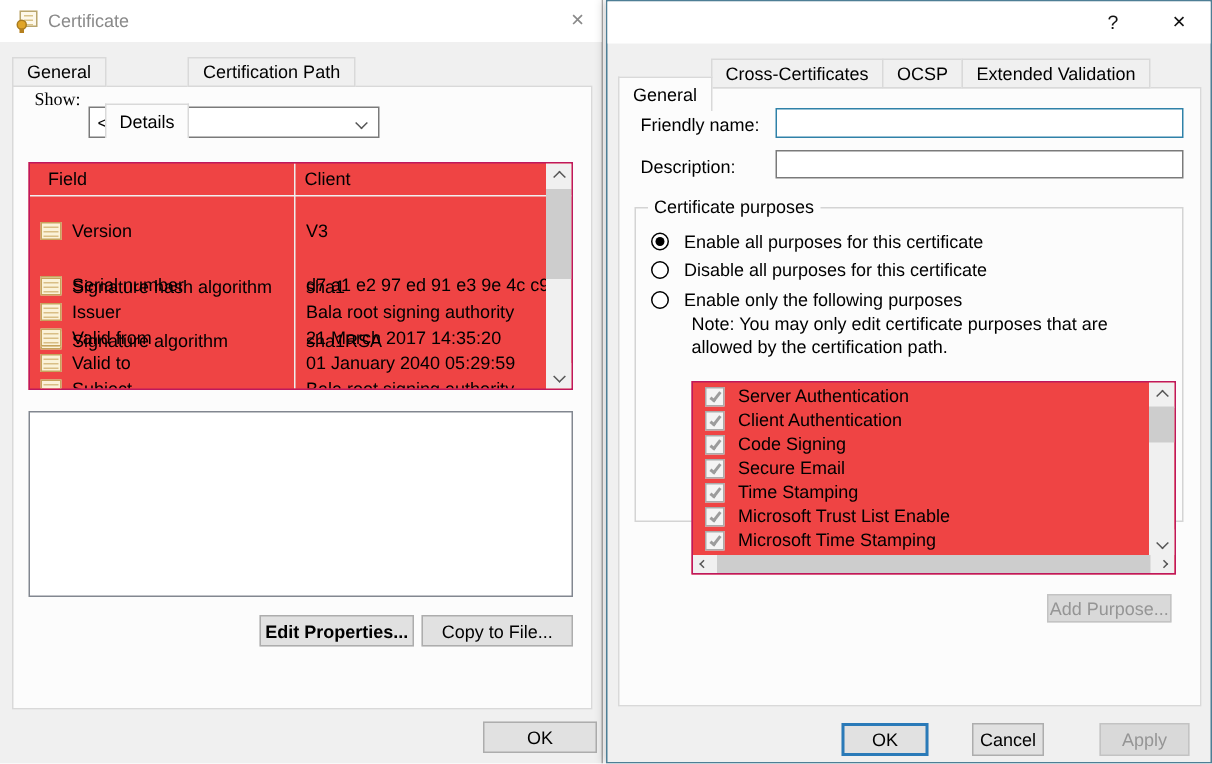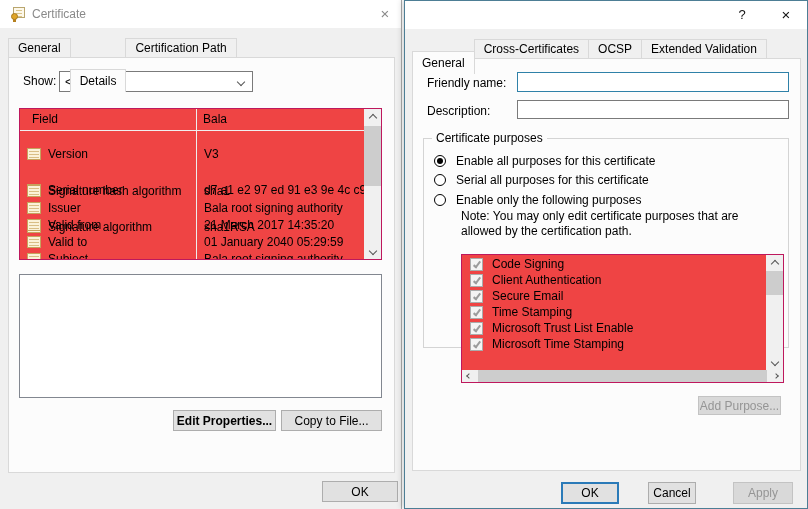--- a/index.html
+++ b/index.html
@@ -30,21 +30,21 @@
   .tabstrip { position:absolute; top:35px; height:23px; display:flex; align-items:flex-end; z-index:2; }
   .ts-left { left:8px; } .ts-right { left:7px; }
   .tab { height:20px; line-height:19px; padding:0 9px; background:#F0F0F0; border:1px solid #D9D9D9; margin-right:-1px; white-space:nowrap; }
   .tab.active { height:23px; line-height:22px; margin-bottom:-1px; background:#FCFCFC; border-bottom:none; position:relative; z-index:3; }
 
   .page { position:absolute; background:#FCFCFC; border:1px solid #D9D9D9; z-index:1; }
   .page-left { left:8px; top:57px; width:387px; height:416px; }
   .page-right { left:7px; top:57px; width:389px; height:413px; }
 
   
-  .show-label { position:absolute; left:14px; top:16px; }
+  .show-label { position:absolute; left:14px; top:1px;font-family:Liberation Serif, serif; }
   .combo { position:absolute; left:50px; top:13px; width:194px; height:21px; background:#FFFFFF; border:1px solid #7A7A7A; display:flex; align-items:center; padding-left:5px; }
   .combo .chev { position:absolute; right:8px; top:7px; }
 
   .chev { width:6px; height:6px; border-right:1px solid #555; border-bottom:1px solid #555; display:block; }
   .chev-up { transform:rotate(-135deg); }
   .chev-down { transform:rotate(45deg); }
   .chev-left { transform:rotate(135deg); }
   .chev-right { transform:rotate(-45deg); }
   .chev-sm { width:4px; height:4px; }
 
@@ -141,21 +141,21 @@
       <span class="show-label">Show:</span>
       <div class="combo">
         <span>&lt;All&gt;</span>
         <i class="chev chev-down"></i>
       </div>
 
       <div class="listview details-table">
         <div class="col-divider"></div>
         <div class="lv-header">
           <span class="hdr-field">Field</span>
-          <span class="hdr-value">Bala</span>
+          <span class="hdr-value">Client</span>
         </div>
         <div class="hdr-underline"></div>
         <div class="lv-rows">
             <div class="lv-row rr-0">
             <span class="row-icon"></span>
             <span class="cell-field">Version</span>
             <span class="cell-value">V3</span>
           </div>
             <div class="lv-row rr-1">
             <span class="row-icon"></span>
@@ -235,43 +235,49 @@
       <div class="groupbox">
         <span class="group-title">Certificate purposes</span>
 
         <div class="radio-rows-anchor">
             <div class="radio-row selected rr-0">
             <span class="radio"></span>
             <span class="radio-label">Enable all purposes for this certificate</span>
           </div>
             <div class="radio-row rr-1">
             <span class="radio"></span>
-            <span class="radio-label">Serial all purposes for this certificate</span>
+            <span class="radio-label">Disable all purposes for this certificate</span>
           </div>
             <div class="radio-row rr-2">
             <span class="radio"></span>
             <span class="radio-label">Enable only the following purposes</span>
           </div>
           </div>
 
         <div class="purpose-note">Note: You may only edit certificate purposes that are allowed by the certification path.</div>
 
         <div class="listview purpose-list">
           <div class="purpose-rows">
+              <div class="purpose-row checked rr-0">
+              <span class="checkbox">
+                  <i class="check"></i>
+                </span>
+              <span class="purpose-label">Server Authentication</span>
+            </div>
+              <div class="purpose-row checked rr-1">
+              <span class="checkbox">
+                  <i class="check"></i>
+                </span>
+              <span class="purpose-label">Client Authentication</span>
+            </div>
               <div class="purpose-row checked rr-2">
               <span class="checkbox">
                   <i class="check"></i>
                 </span>
               <span class="purpose-label">Code Signing</span>
-            </div>
-              <div class="purpose-row checked rr-1">
-              <span class="checkbox">
-                  <i class="check"></i>
-                </span>
-              <span class="purpose-label">Client Authentication</span>
             </div>
               <div class="purpose-row checked rr-3">
               <span class="checkbox">
                   <i class="check"></i>
                 </span>
               <span class="purpose-label">Secure Email</span>
             </div>
               <div class="purpose-row checked rr-4">
               <span class="checkbox">
                   <i class="check"></i>

